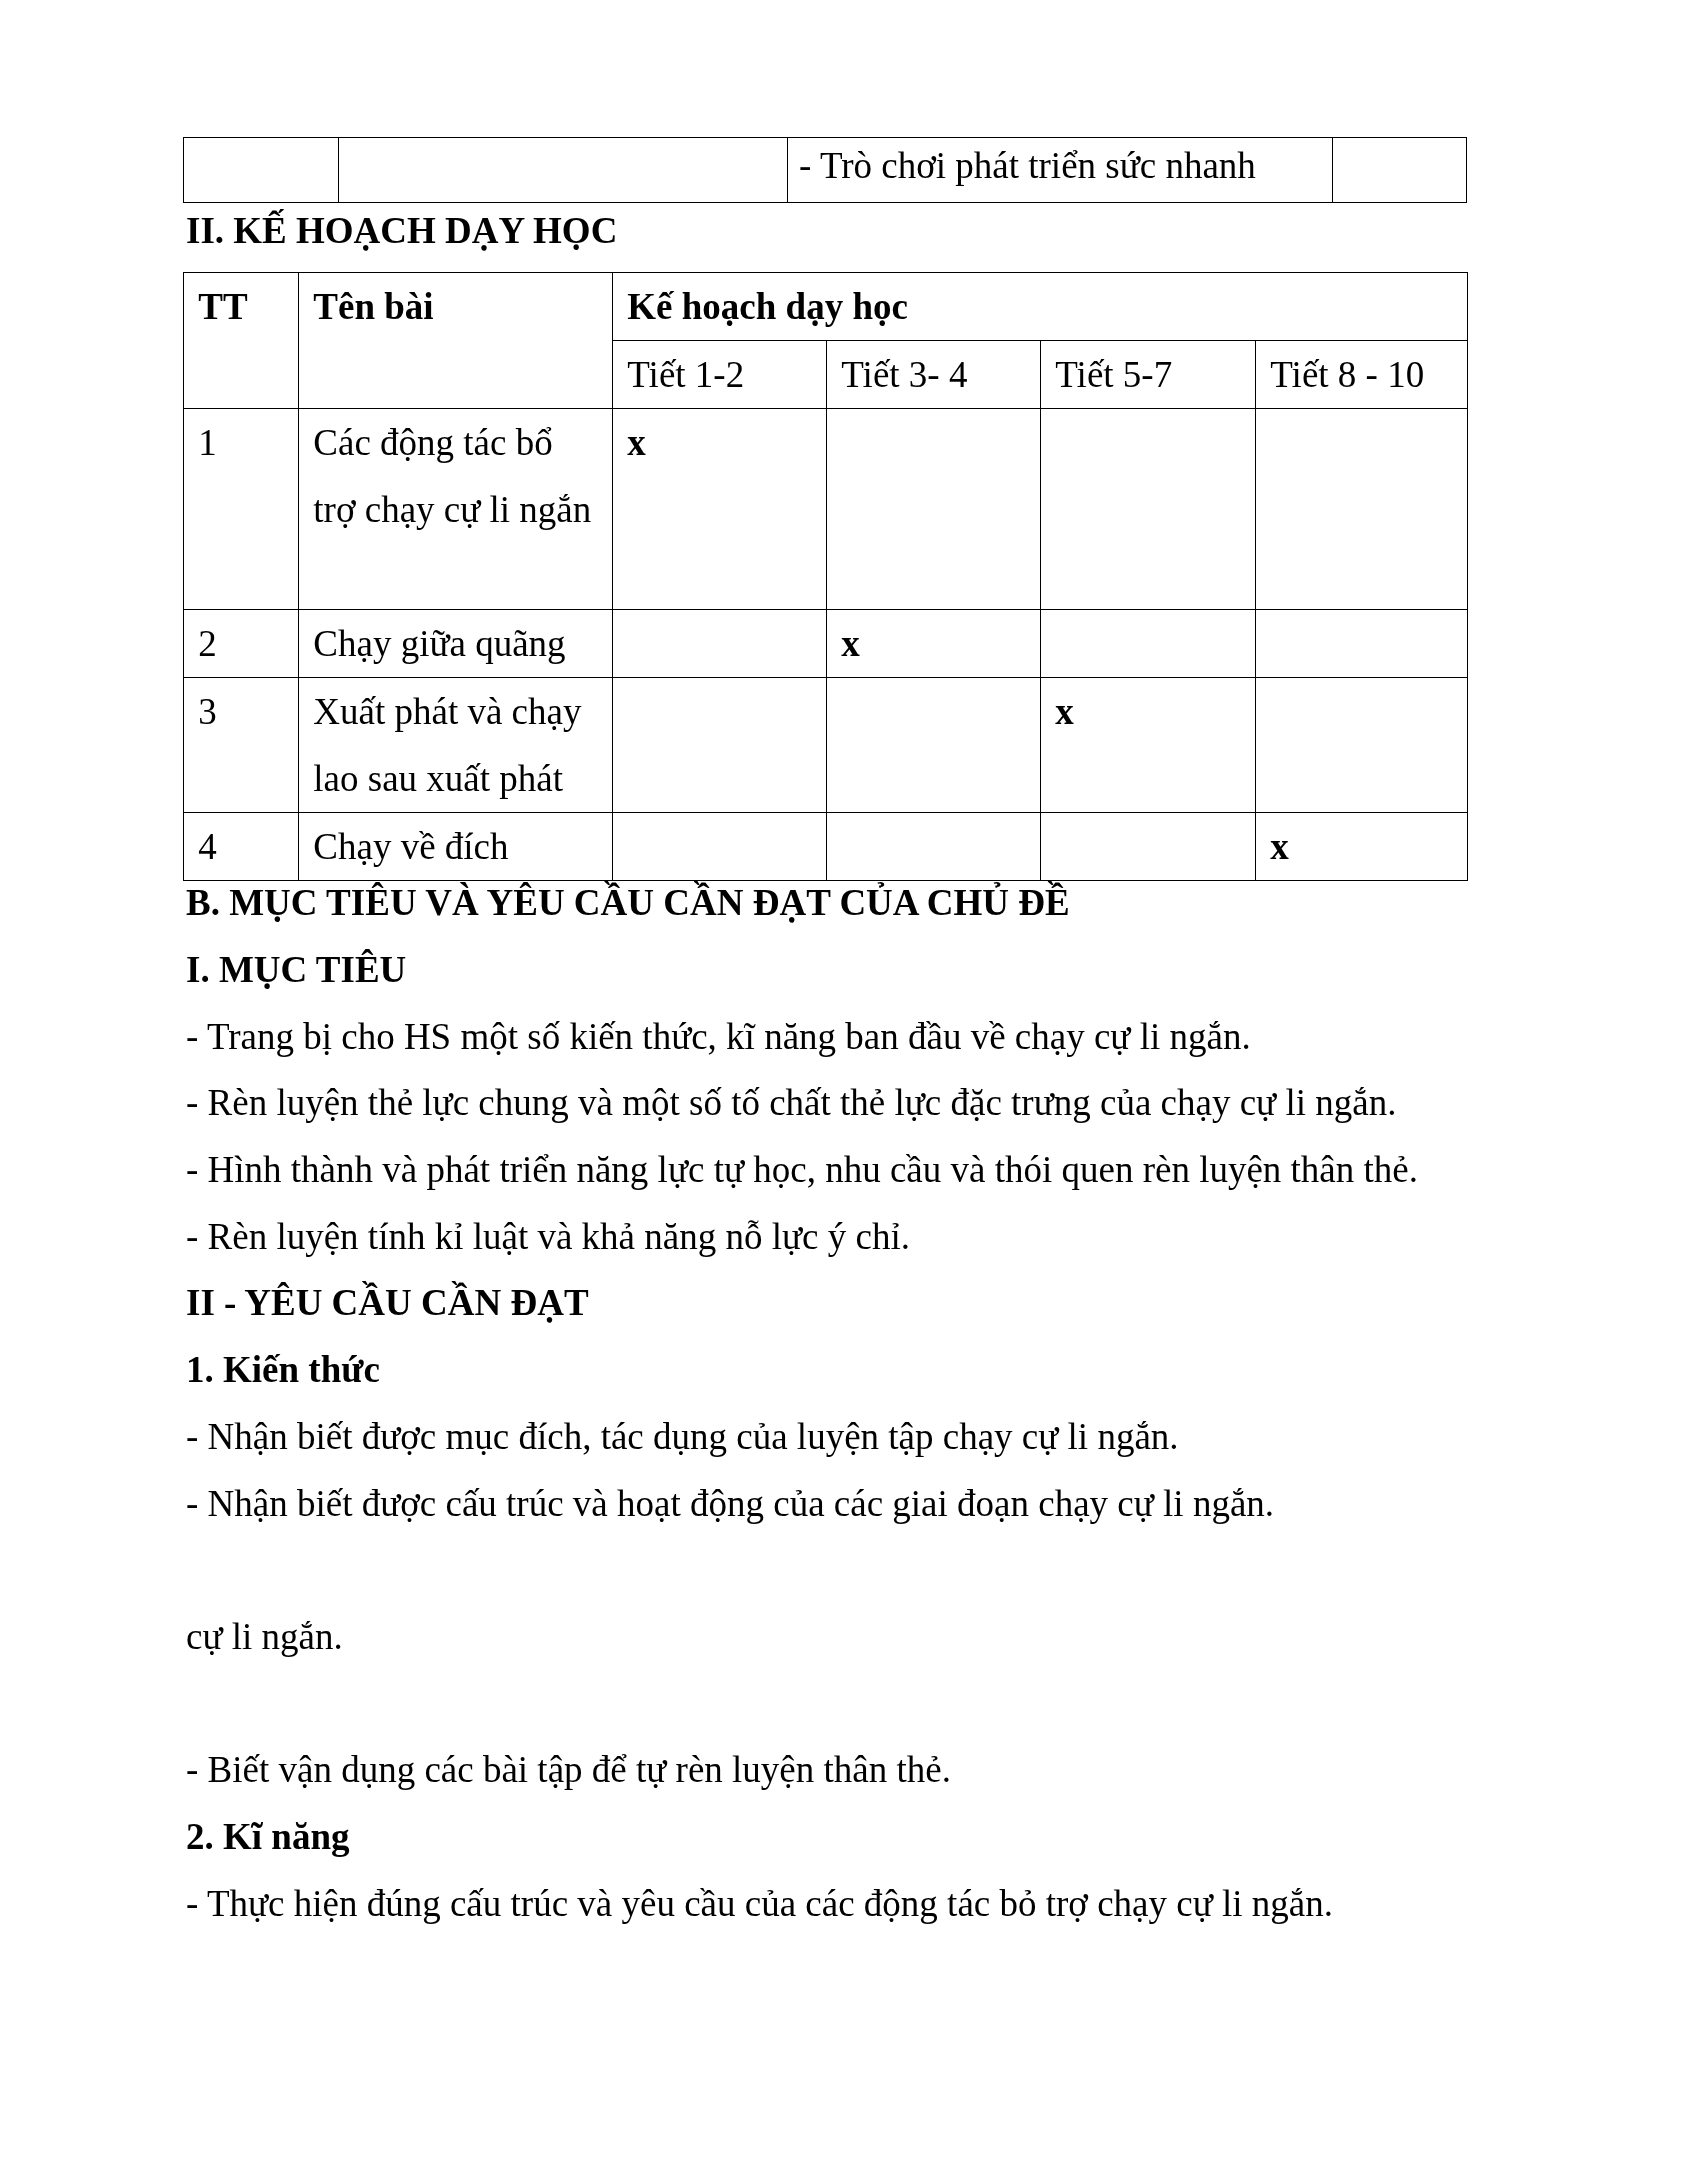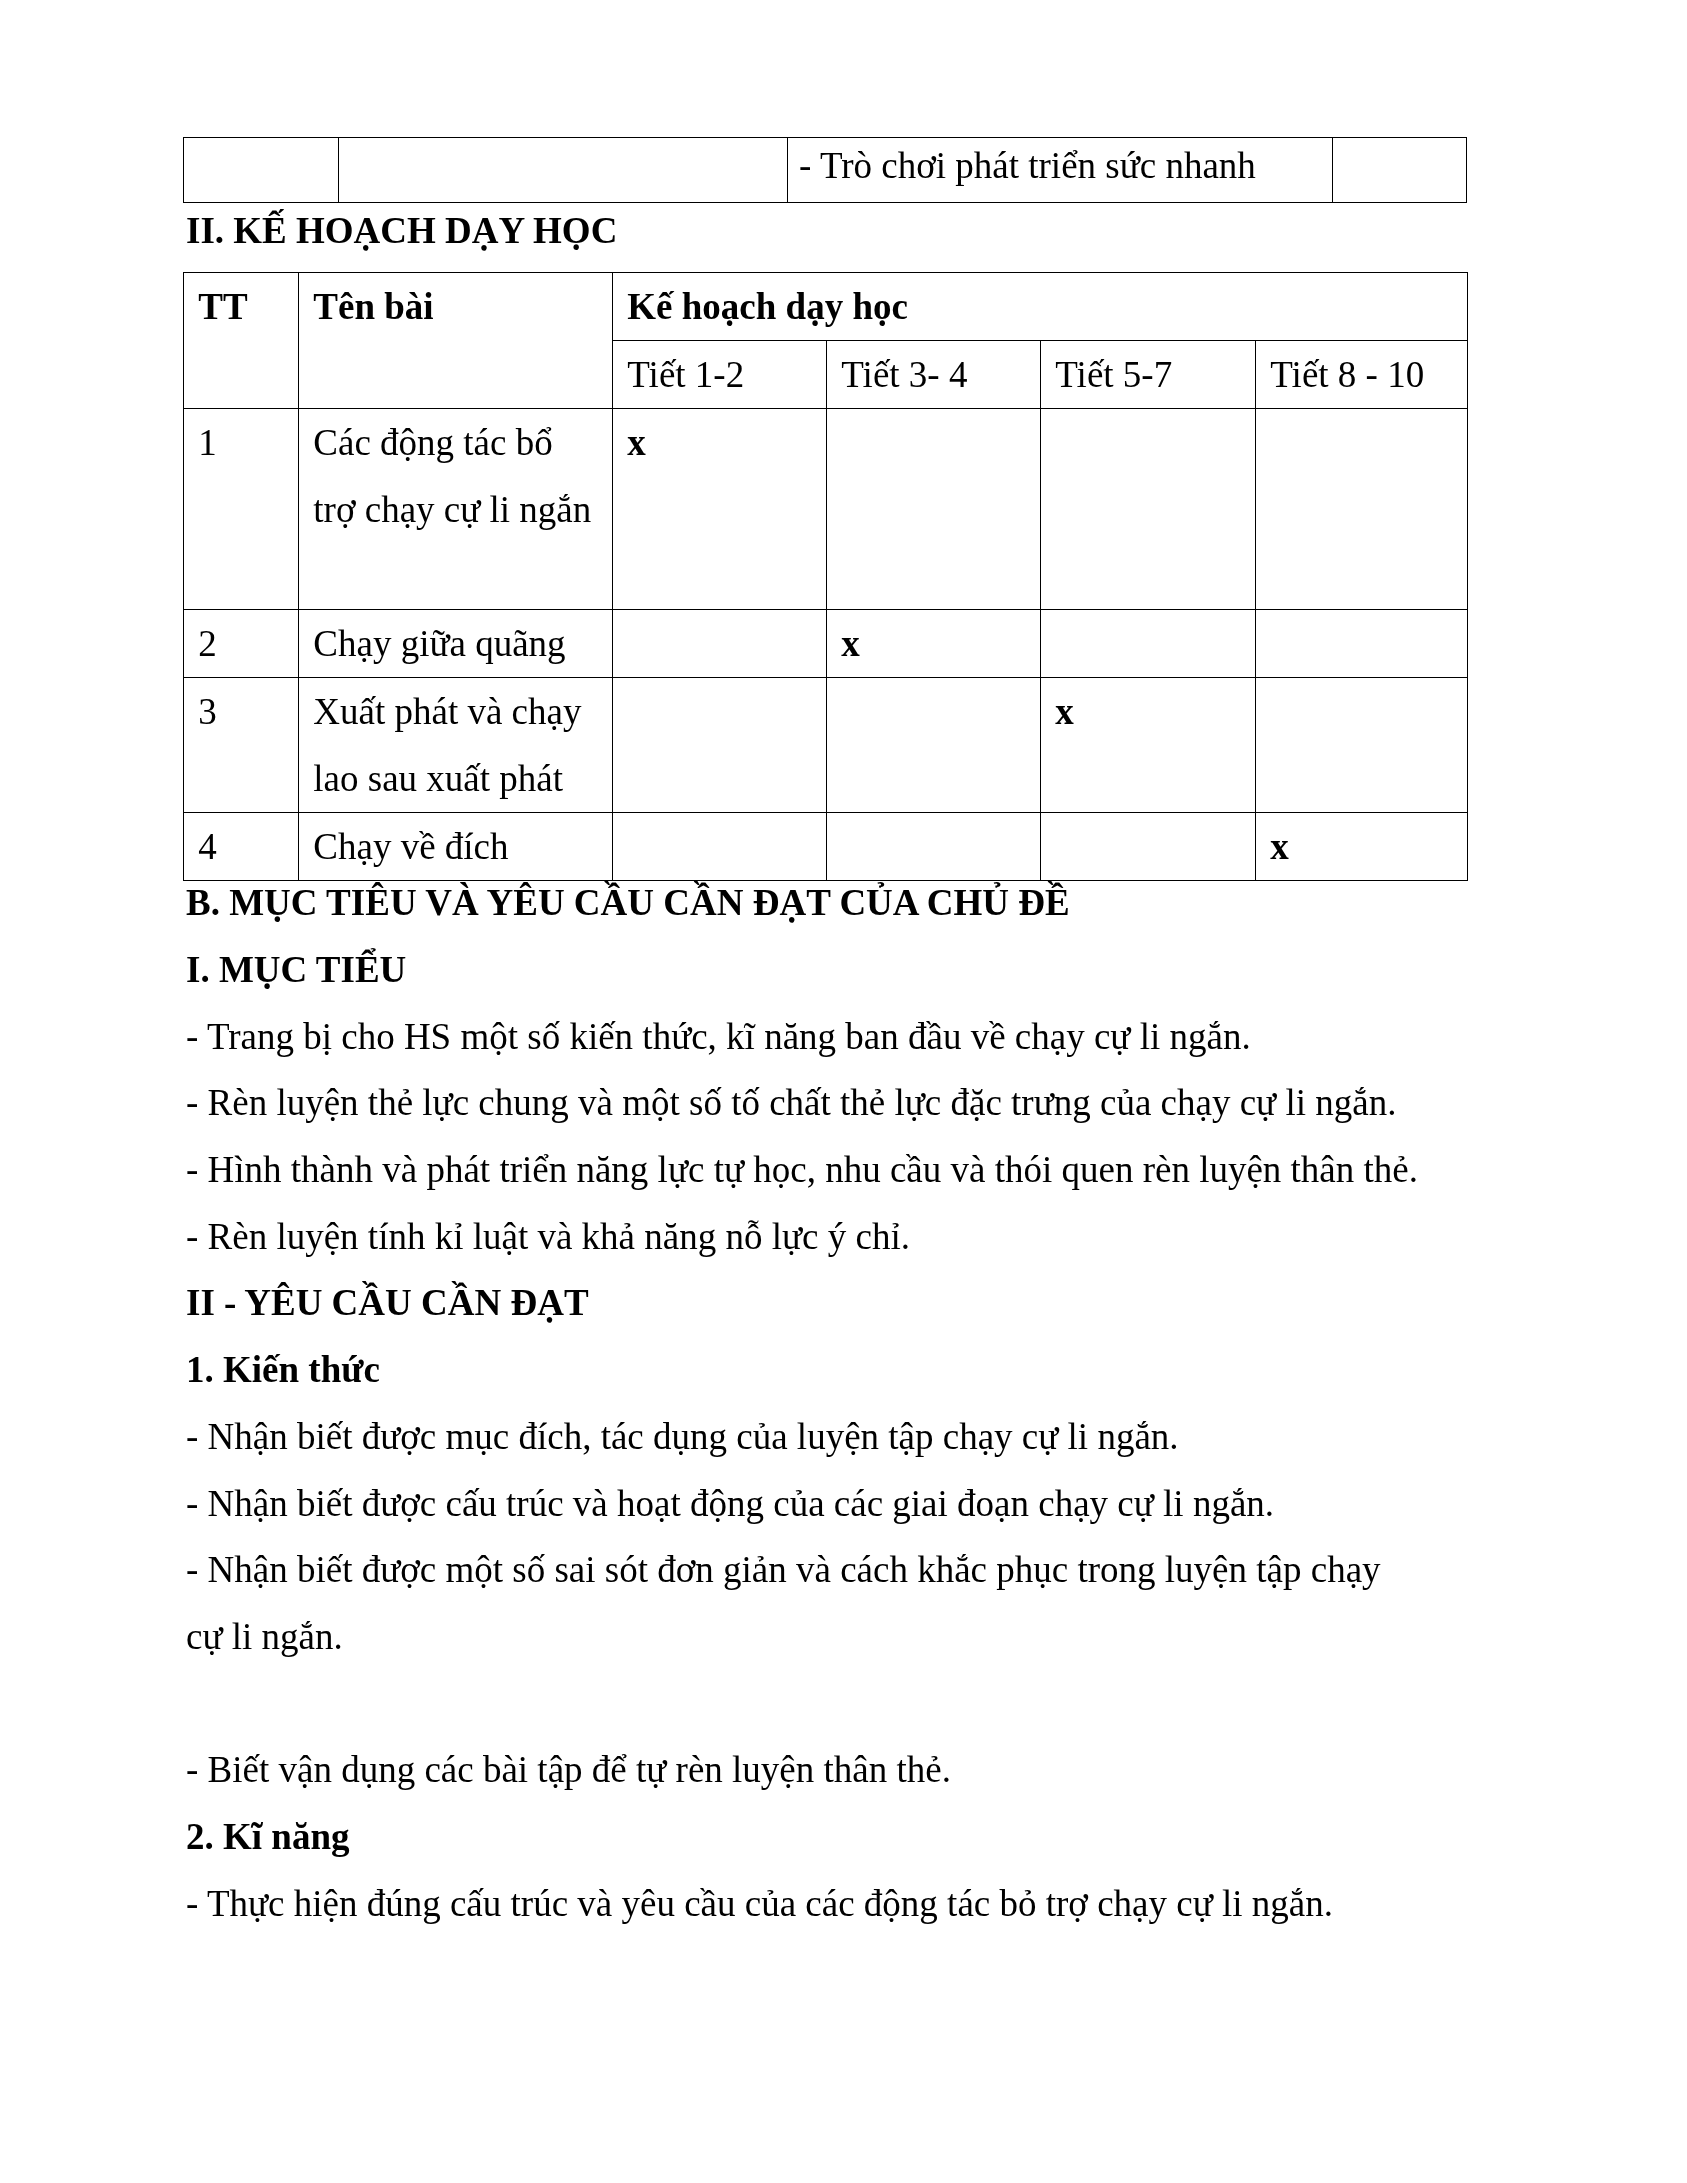--- a/index.html
+++ b/index.html
@@ -90,31 +90,30 @@
       <td>Chạy về đích</td>
       <td class="mark"></td>
       <td class="mark"></td>
       <td class="mark"></td>
       <td class="mark">x</td>
     </tr>
   </tbody>
     </table>
 
   <div class="line h" style="top:869px;">B. MỤC TIÊU VÀ YÊU CẦU CẦN ĐẠT CỦA CHỦ ĐỀ</div>
-  <div class="line h" style="top:936px;">I. MỤC TIỂU</div>
+  <div class="line h" style="top:936px;">I. MỤC TIÊU</div>
   <div class="line" style="top:1003px;">- Trang bị cho HS một số kiến thức, kĩ năng ban đầu về chạy cự li ngắn.</div>
   <div class="line" style="top:1069px;">- Rèn luyện thẻ lực chung và một số tố chất thẻ lực đặc trưng của chạy cự li ngắn.</div>
   <div class="line" style="top:1136px;">- Hình thành và phát triển năng lực tự học, nhu cầu và thói quen rèn luyện thân thẻ.</div>
   <div class="line" style="top:1203px;">- Rèn luyện tính kỉ luật và khả năng nỗ lực ý chỉ.</div>
 
   <div class="line h" style="top:1269px;">II - YÊU CẦU CẦN ĐẠT</div>
   <div class="line h" style="top:1336px;">1. Kiến thức</div>
   <div class="line" style="top:1403px;">- Nhận biết được mục đích, tác dụng của luyện tập chạy cự li ngắn.</div>
   <div class="line" style="top:1470px;">- Nhận biết được cấu trúc và hoạt động của các giai đoạn chạy cự li ngắn.</div>
-  <div class="line" style="top:1536px;">- Nhận biết được một số sai sót đơn giản và cách khắc phục trong luyện tập chạy</div>
   <div class="line" style="top:1603px;">cự li ngắn.</div>
   <div class="line" style="top:1736px;">- Biết vận dụng các bài tập để tự rèn luyện thân thẻ.</div>
 
   <div class="line h" style="top:1803px;">2. Kĩ năng</div>
   <div class="line" style="top:1870px;">- Thực hiện đúng cấu trúc và yêu cầu của các động tác bỏ trợ chạy cự li ngắn.</div>
 
 </div>
 
 
 </body></html>

